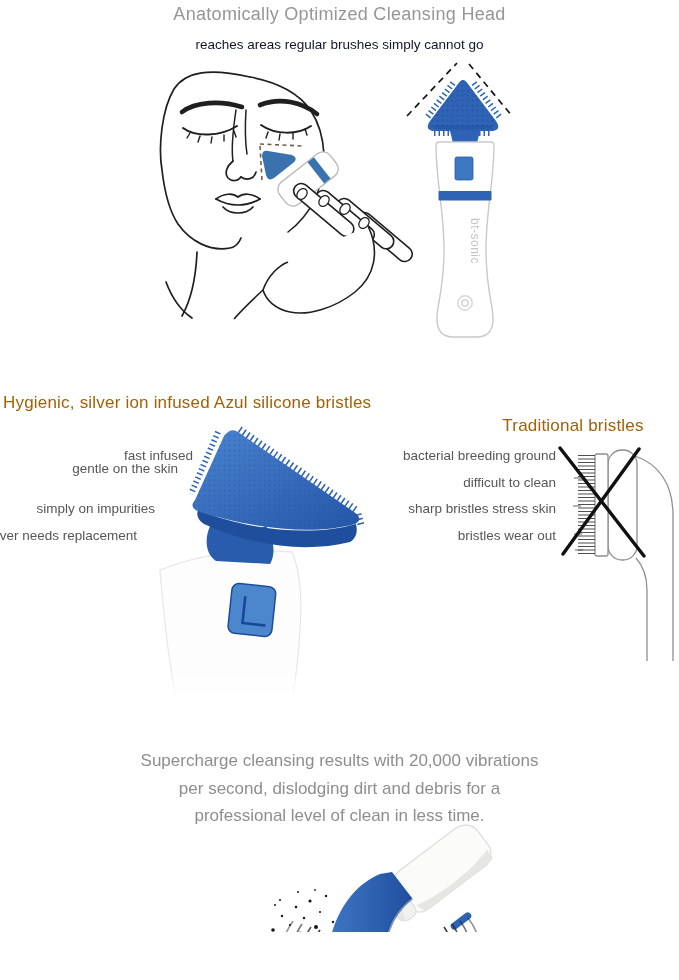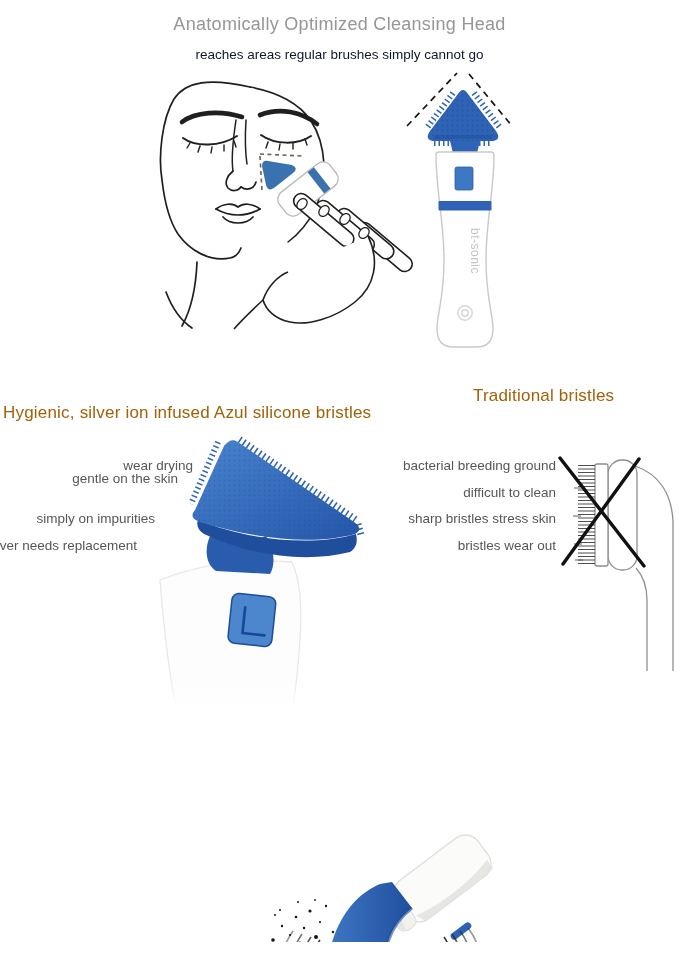--- a/index.html
+++ b/index.html
@@ -1,19 +1,18 @@
 <!DOCTYPE html>
 <html><head>
 <meta charset="utf-8">
 <style>
   html,body{margin:0;padding:0;background:#fff;}
   #canvas{
     position:relative;width:679px;height:932px;background:#fff;overflow:hidden;
     font-family:"Liberation Sans","DejaVu Sans",sans-serif;
-    margin-top:10px;
   }
   .abs{position:absolute;}
   .h1{font-size:18px;font-weight:300;color:#969696;letter-spacing:.3px;}
   .h2{font-size:17px;font-weight:300;color:#a16207;letter-spacing:.2px;}
   .sub{font-size:13.5px;font-weight:300;color:#0f172a;}
   .li{font-size:13.5px;color:#565656;white-space:nowrap;}
   .centered{left:0;right:0;text-align:center;}
   .bigpara{font-size:17px;line-height:27.5px;color:#8e8e8e;font-weight:300;text-align:center;}
   svg{display:block;overflow:visible;}
   svg text{font-family:"Liberation Sans","DejaVu Sans",sans-serif;}
@@ -118,24 +117,24 @@
     <rect x="65" y="104" width="18" height="23" rx="2" fill="#3e78c2" stroke="#2a5aa8" stroke-width="0.8"></rect>
     <rect x="48.5" y="138" width="53" height="9.5" rx="1" fill="#2e63b5"></rect>
     <text transform="translate(81,165) rotate(90)" font-size="12" letter-spacing="0.5" fill="#c0c4cc">bt-sonic</text>
     <g fill="none" stroke="#d6d6d6" stroke-width="1.5">
       <circle cx="75" cy="250" r="7.2"></circle>
       <circle cx="75" cy="250" r="3.2"></circle>
     </g>
   </svg>
 
   <div class="abs h2" style="left:3px;top:393px;">Hygienic, silver ion infused Azul silicone bristles</div>
-  <div class="abs h2" style="left:473px;top:376px;width:200px;text-align:left;">Traditional bristles</div>
+  <div class="abs h2" style="left:473px;top:416px;width:200px;text-align:center;">Traditional bristles</div>
 
   <div>
-    <span class="abs li" style="top:448px;right:486px;">wear drying</span>
+    <span class="abs li" style="top:448px;right:486px;">fast infused</span>
     <span class="abs li" style="top:461px;right:501px;">gentle on the skin</span>
     <span class="abs li" style="top:501px;right:524px;">simply on impurities</span>
     <span class="abs li" style="top:528px;right:542px;">never needs replacement</span>
   </div>
 
   <div>
     <span class="abs li" style="top:448px;right:123px;padding-left:32px;">bacterial breeding ground</span>
     <span class="abs li" style="top:475px;right:123px;">difficult to clean</span>
     <span class="abs li" style="top:501px;right:123px;">sharp bristles stress skin</span>
     <span class="abs li" style="top:528px;right:123px;">bristles wear out</span>
@@ -189,20 +188,25 @@
       <path d="M46.5,37 L46.5,137" stroke-width="17" stroke-dasharray="0.9,2.6" fill="none"></path>
       <path d="M34,60 H42 M33,88 H41 M34,116 H42 M35,132 H43" stroke-width="0.9" fill="none"></path>
     </g>
 
     <g stroke="#111111" stroke-width="3.4" stroke-linecap="round">
       <path d="M20,30 L104,138"></path>
       <path d="M99,31 L23,136"></path>
     </g>
   </svg>
 
+  <div class="abs centered bigpara" style="top:747px;">
+    <div>Supercharge cleansing results with 20,000 vibrations</div>
+    <div>per second, dislodging dirt and debris for a</div>
+    <div>professional level of clean in less time.</div>
+  </div>
 
   <svg class="abs" style="left:130px;top:830px;" width="420" height="150" viewBox="0 0 420 150">
     <defs>
       <linearGradient id="neckg" x1="0" y1="0" x2="1" y2="0">
         <stop offset="0" stop-color="#3f77c5"></stop>
           <stop offset="1" stop-color="#1f4f9e"></stop>
       </linearGradient>
     </defs>
 
     <g transform="translate(273,68) rotate(-37)">

